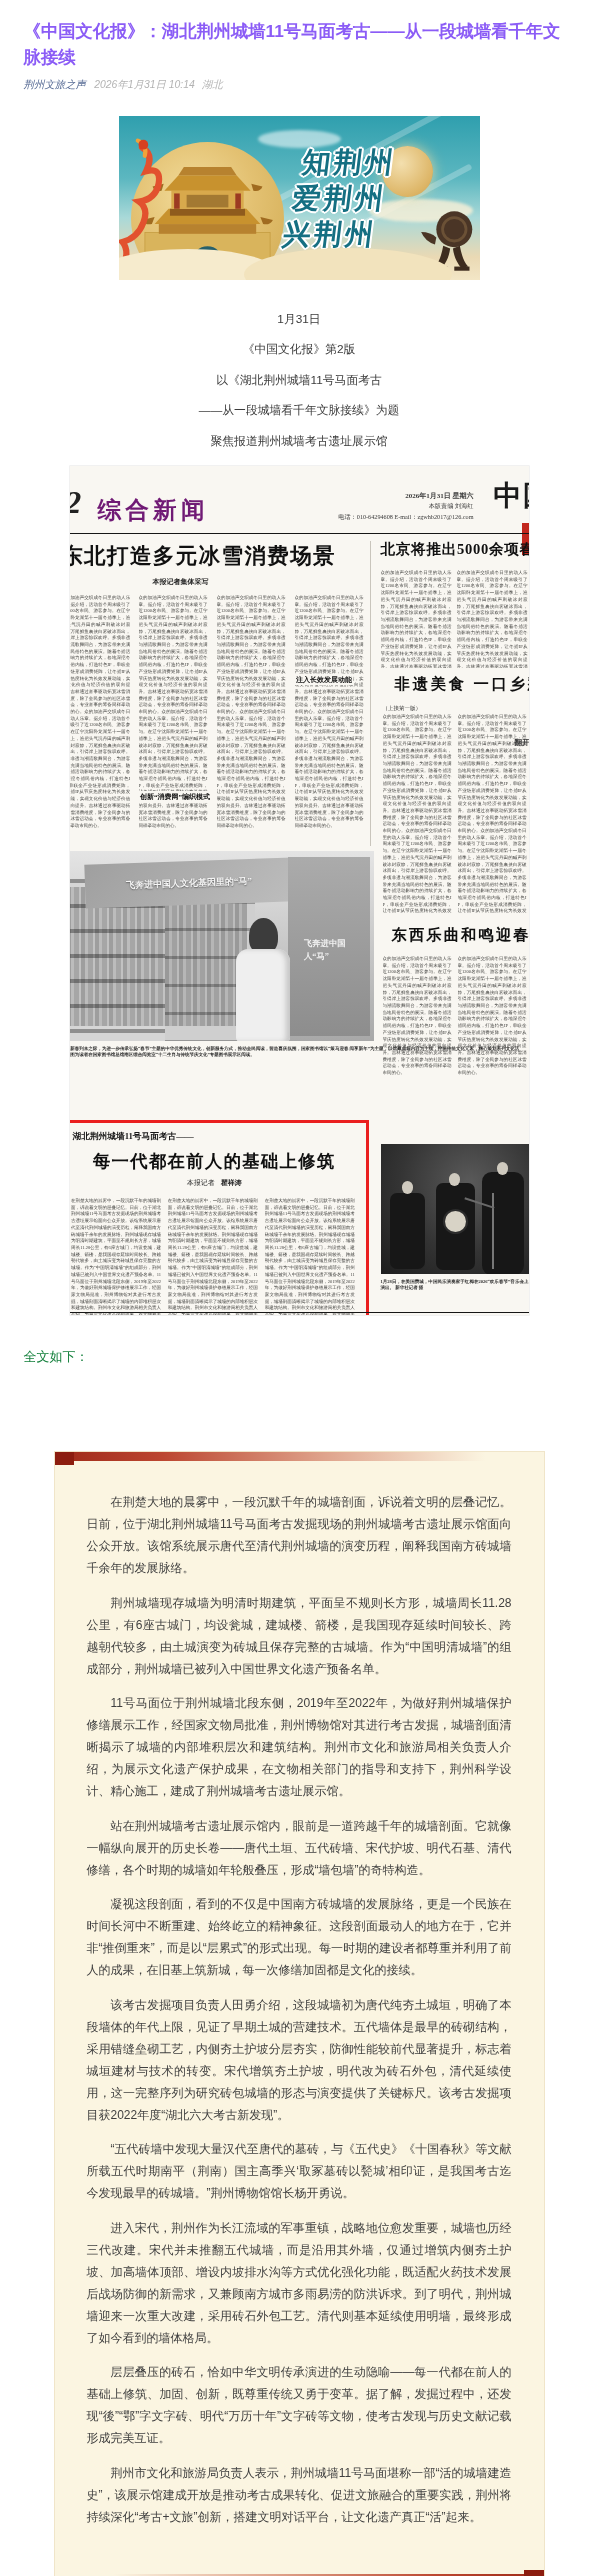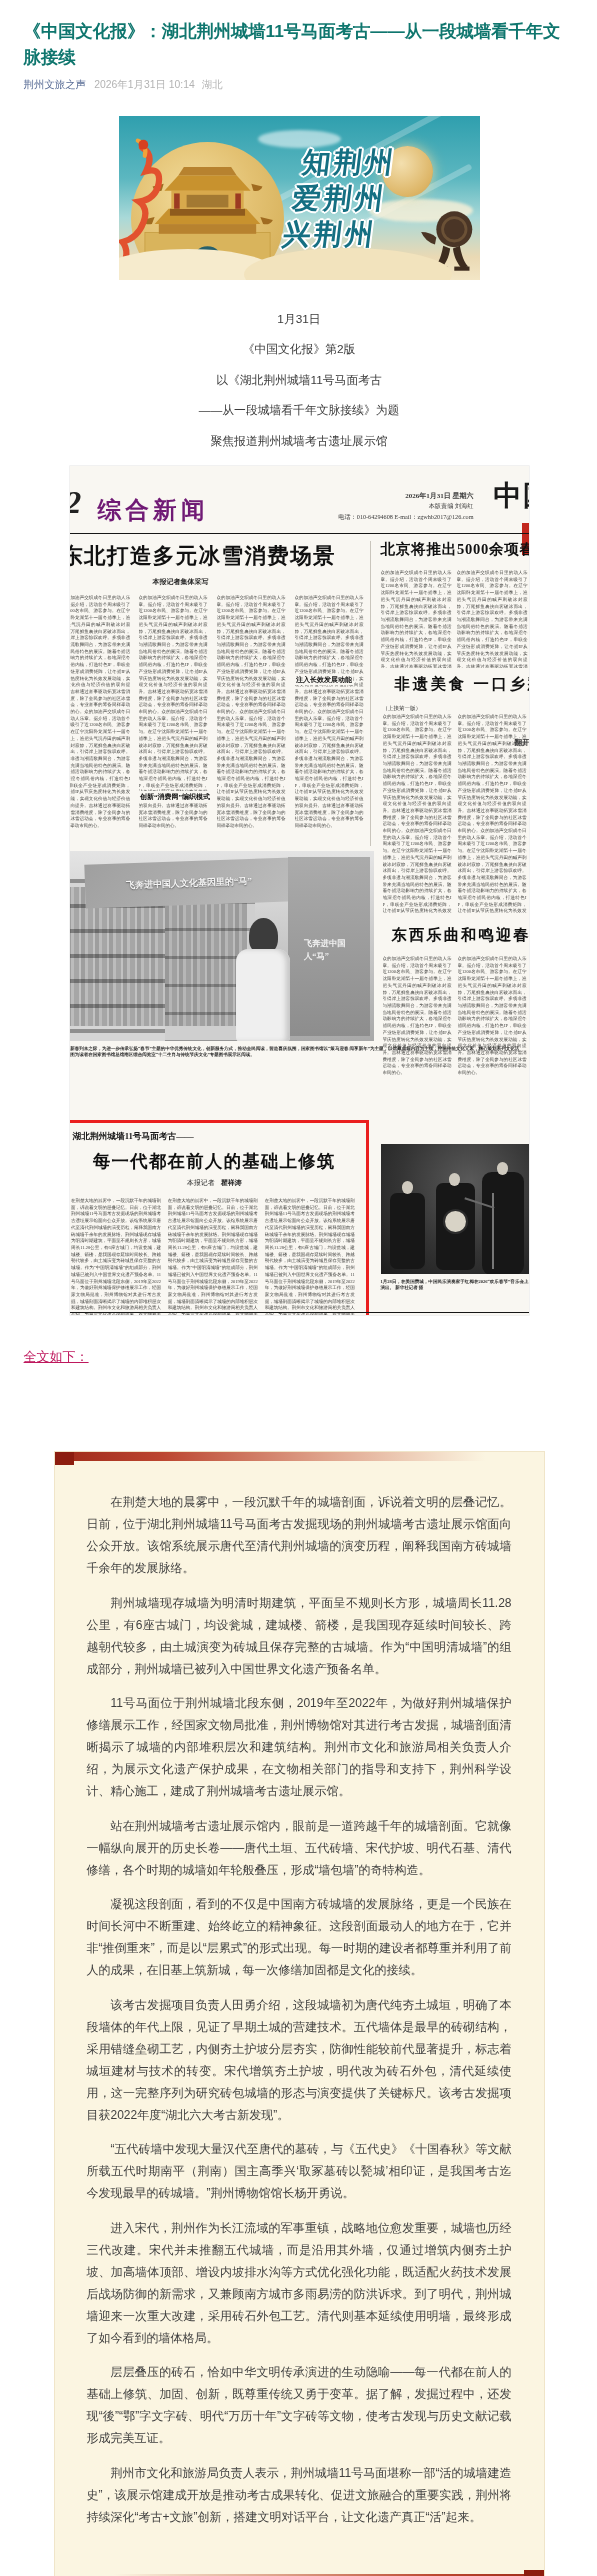--- a/index.html
+++ b/index.html
@@ -1,21 +1,21 @@
 <!DOCTYPE html>
 <html style="font-size:11px"><head>
 <meta charset="utf-8">
 <style>
   html,body{margin:0;padding:0;background:#ffffff;}
   body{width:598px;font-family:"Liberation Sans",sans-serif;color:#333;}
   .page{width:598px;position:relative;padding-top:18px;}
 
   
-  .art-title{margin:0;padding:0 23.6px;font-size:17.3px;line-height:26px;font-weight:700;color:#0f766e;}
-  .meta{padding:8.3px 23.6px 0;font-size:10.4px;line-height:14px;}
+  .art-title{margin:0;padding:0 23.6px;font-size:17.3px;line-height:26px;font-weight:700;color:#8b5cf6;}
+  .meta{padding:8.3px 23.6px 0;font-size:10.4px;line-height:14px;font-style:italic;}
   .meta .account{color:#576b95;margin-right:8.3px;cursor:pointer;}
   .meta .time,.meta .loc{color:#b3b3b3;margin-right:7px;}
 
   
   .banner{position:relative;width:361px;height:164px;margin:23.6px auto 0;overflow:hidden;
           background:linear-gradient(180deg,#2f9fae 0%,#5cb7c0 38%,#a9d9d8 62%,#ead9b4 86%,#f3e6c6 100%);}
   .banner .ray{position:absolute;width:208px;height:5.5px;background:rgba(255,255,255,.25);transform:rotate(-28deg);border-radius:2.8px;}
   .gold-circle{position:absolute;left:12.5px;top:26px;width:153px;height:153px;border-radius:50%;
                background:radial-gradient(circle at 40% 35%,#f2dc9b 0%,#e3c172 45%,#cfa84e 100%);overflow:hidden;}
   .moon{position:absolute;right:47px;top:30.5px;width:51px;height:51px;border-radius:50%;
@@ -101,21 +101,21 @@
   .musician.m2{left:55px;top:39px;width:39px;height:87px;}
   .musician.m3{left:101px;top:28px;width:42px;height:103px;border-radius:9.7px;}
   .face{position:absolute;width:11px;height:12.5px;border-radius:50%;background:#cfcabf;}
   .drum{position:absolute;left:64px;top:67px;width:21px;height:21px;border-radius:50%;background:#d8d3c6;box-shadow:0 0 0 2.1px #2c2c2c;}
   .stand{position:absolute;left:111px;top:49px;width:2.1px;height:76px;background:#777;}
   .stand2{position:absolute;left:83px;top:58px;width:30.5px;height:2.1px;background:#6a6a6a;transform:rotate(18deg);}
   .np-caption2{position:absolute;left:311px;top:813px;width:148px;}
   .tiny-caption{font-size:4.5px;line-height:6.2px;color:#2e2e2e;text-align:justify;font-weight:700;}
 
   
-  .fulltext-label{margin:33px 0 12px;padding:0 23.6px;font-size:13px;color:#be185d;text-decoration:underline;}
+  .fulltext-label{margin:33px 0 12px;padding:0 23.6px;font-size:13px;color:#15803d;}
   .content-box{position:relative;width:491px;margin:85px auto 39px;background:#fbf5e1;
                border:0.7px solid #f0e5c9;box-sizing:border-box;padding:39px 32px 51px;}
   .bar-top{position:absolute;left:0;top:0;right:0;height:9px;
            background:linear-gradient(90deg,#9e2a18 0%,#bc4730 22%,#dfa38b 55%,rgba(251,245,225,0) 88%);}
   .bar-top::before{content:"";position:absolute;left:0;top:0;width:19.4px;height:12.5px;background:#8c1d0f;}
   .bar-bottom{position:absolute;left:0;bottom:0;right:0;height:9px;
               background:linear-gradient(270deg,#9e2a18 0%,#bc4730 22%,#dfa38b 55%,rgba(251,245,225,0) 88%);}
   .bar-bottom::after{content:"";position:absolute;right:0;bottom:0;width:19.4px;height:12.5px;background:#8c1d0f;}
   .body-para{margin:0 0 12.5px;font-size:12px;line-height:22px;color:#3f3f3f;text-align:justify;text-indent:2em;}
   .body-para:last-child{margin-bottom:4px;}

